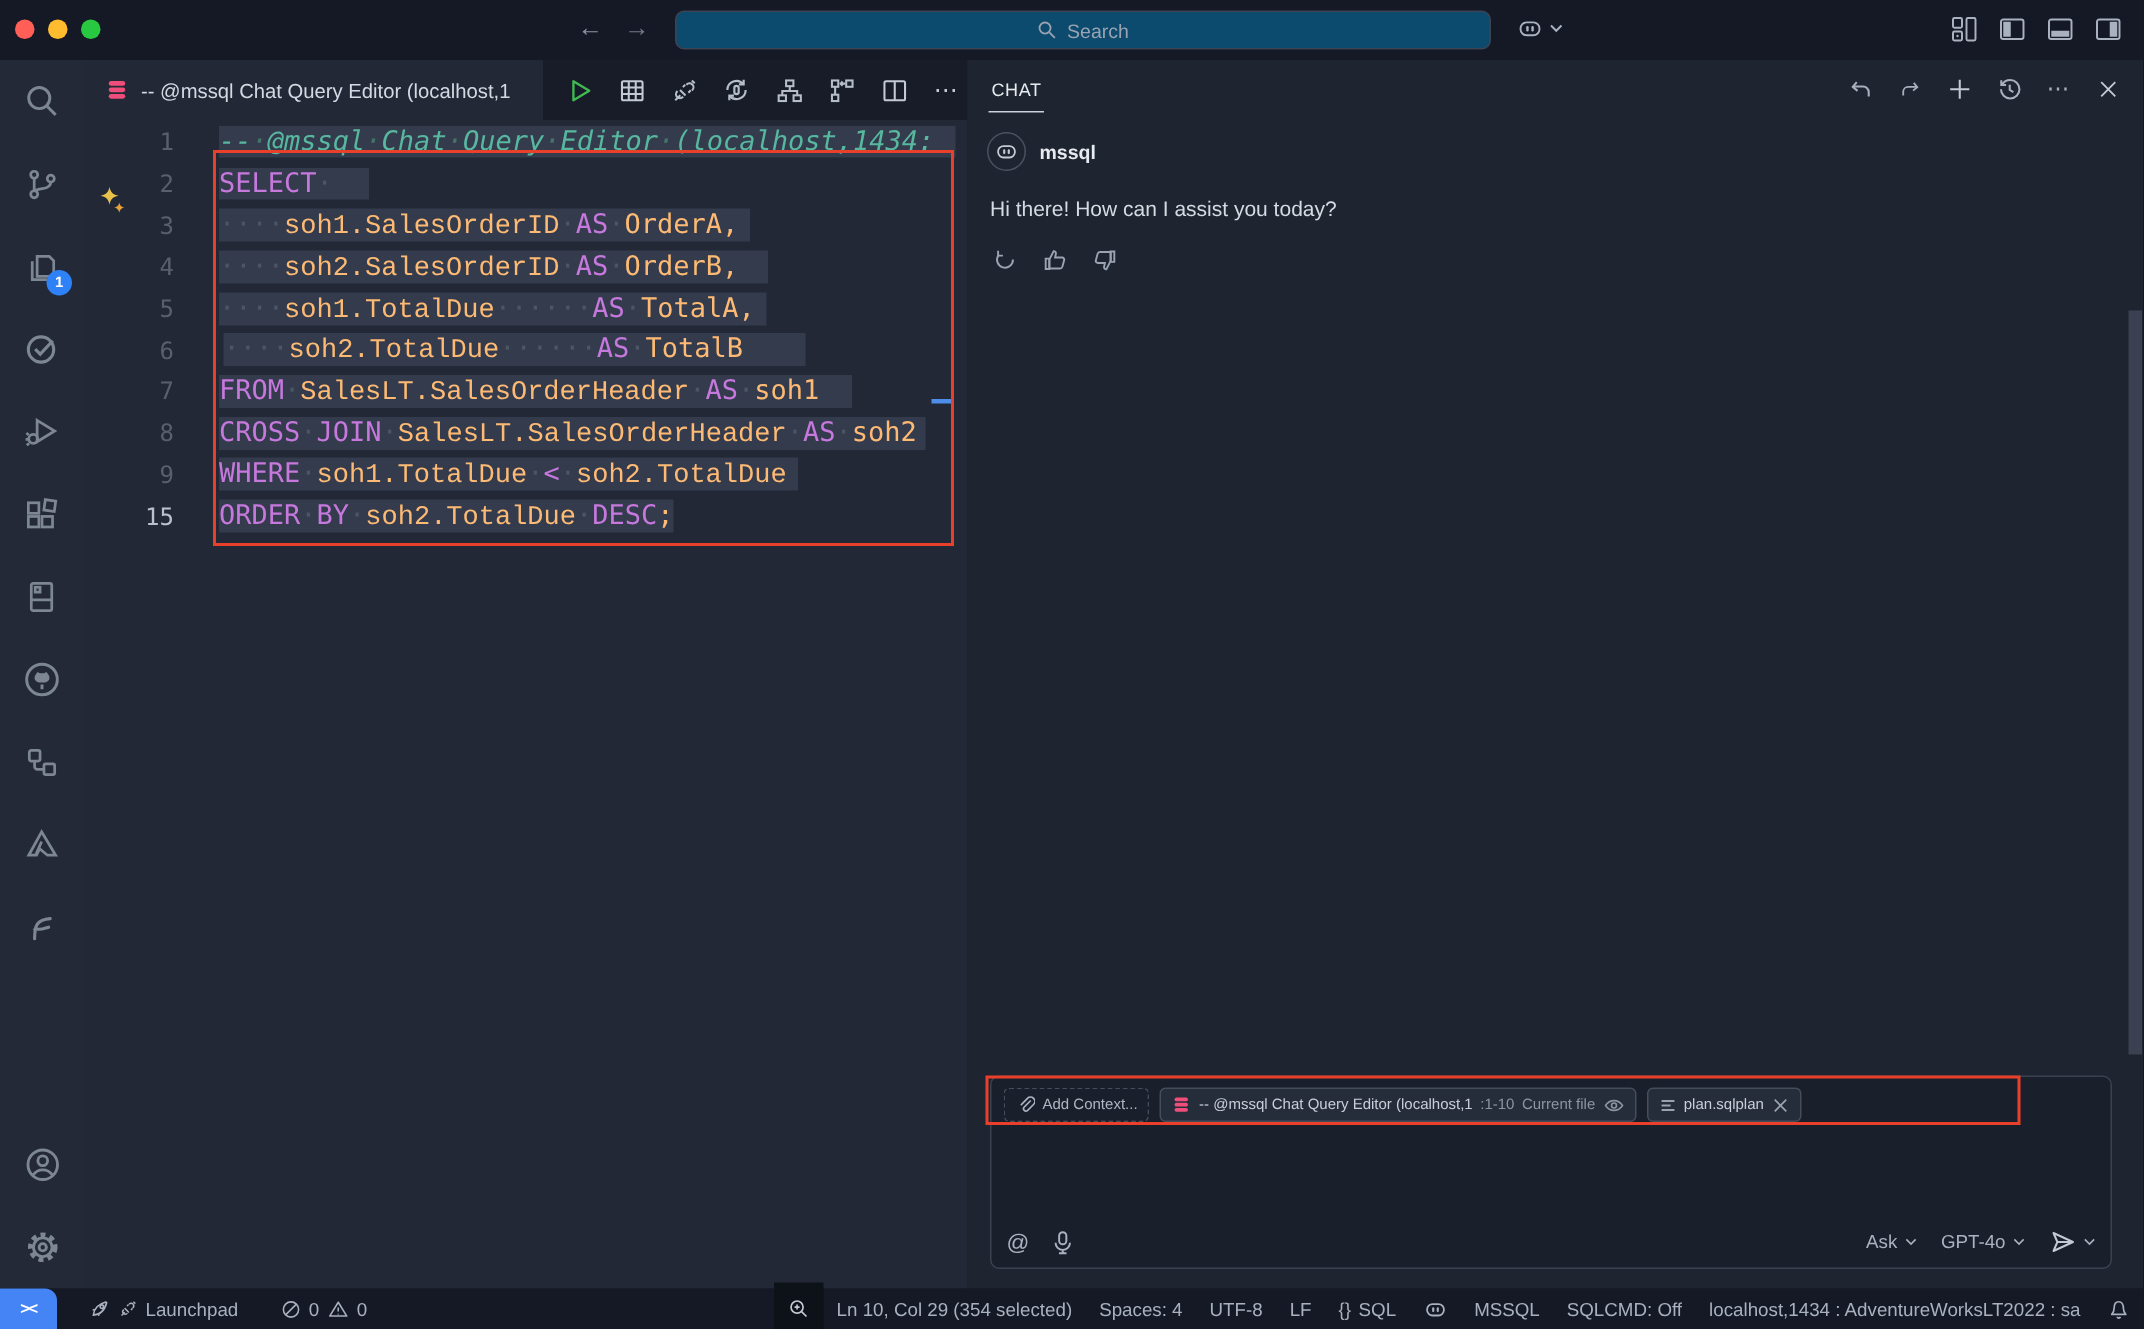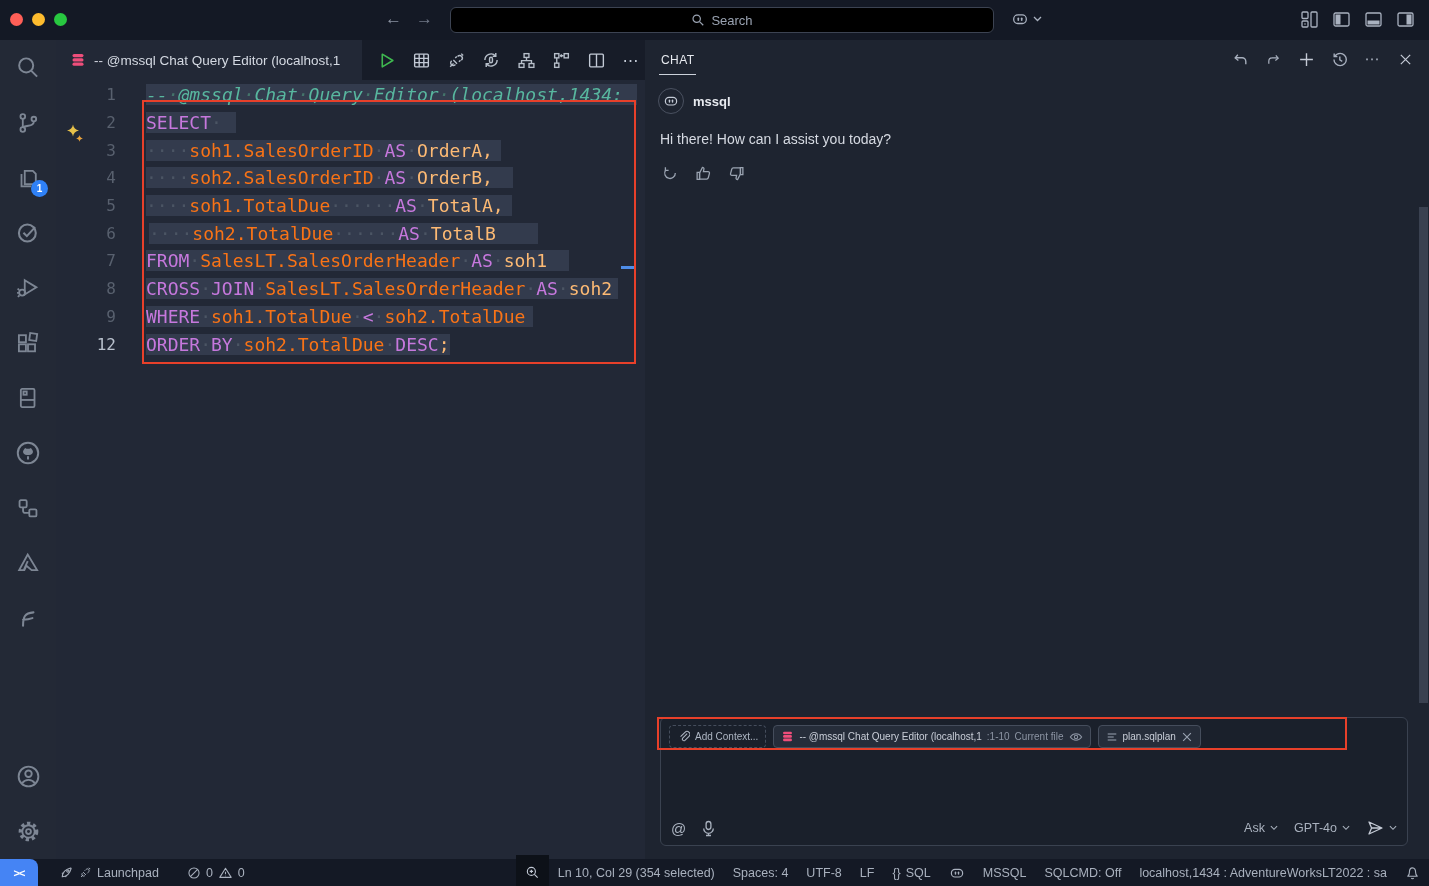--- a/index.html
+++ b/index.html
@@ -8,21 +8,21 @@
          font-family:"Liberation Sans", sans-serif; color:#c7ccd6; background:#151a24; }
   svg { display:block; }
 
   
   .titlebar { position:absolute; left:0; top:0; width:1429px; height:40px; background:#141925;
               display:flex; align-items:center; }
   .lights { position:absolute; left:10px; top:13px; display:flex; gap:9px; }
   .light { width:13px; height:13px; border-radius:50%; }
   .nav-arrows { position:absolute; left:385px; top:9px; display:flex; gap:14px; font-size:17px; color:#8b93a2; }
   .nav-arrows .fwd { color:#707888; }
-  .searchbox { position:absolute; left:450px; top:7px; width:544px; height:26px; background:#000000;
+  .searchbox { position:absolute; left:450px; top:7px; width:544px; height:26px; background:#0c4a6e;
                border:1px solid #3c4352; border-radius:6px; display:flex; align-items:center; justify-content:center;
                gap:6px; color:#9aa3b2; font-size:13px; }
   .tb-copilot { position:absolute; left:1011px; top:10px; display:flex; align-items:center; gap:4px; color:#aab2c0; }
   .tb-right { position:absolute; right:14px; top:10px; display:flex; gap:13px; }
   .tb-right .ic { width:19px; height:19px; }
 
   
   .activitybar { position:absolute; left:0; top:40px; width:56px; bottom:27px; background:#232936;
                  display:flex; flex-direction:column; align-items:center; }
   .ab-item { position:relative; width:56px; height:55px; display:flex; align-items:center; justify-content:center; cursor:pointer; }
@@ -40,21 +40,21 @@
   .ed-actions { display:flex; align-items:center; gap:7px; padding-left:10px; }
   .ed-actions .abtn { width:28px; height:28px; display:flex; align-items:center; justify-content:center; border-radius:4px; }
 
   .code-area { position:absolute; left:0; top:40px; width:581px; bottom:0; overflow:hidden;
                font-family:"DejaVu Sans Mono", monospace; font-size:18px; padding-top:1px; }
   .cl { display:flex; height:27.7px; align-items:center; white-space:pre; }
   .ln { width:60px; text-align:right; padding-right:0; color:#58606e; font-size:16px; flex:none; }
   .ct { margin-left:30px; }
   .ln.act { color:#b9c1cd; }
   .sel { background:#333b4d; }
-  .kw { color:#c678dd; } .id { color:#f97316; } .pl { color:#fdba74; }
+  .kw { color:#c678dd; } .id { color:#fdba74;font-family:Liberation Mono, monospace; } .pl { color:#fdba74; }
   .ws { color:#4b5564; } .cm { color:#58b79f; font-style:italic; } .cmw { color:#44746a; font-style:italic; }
   .sparkle { position:absolute; left:8px; top:43px; }
 
   
   .chat { position:absolute; left:645px; top:40px; right:0; bottom:27px; background:#1e2430; }
   .chat-header { position:absolute; left:0; top:0; right:0; height:38px; display:flex; align-items:center; padding:0 14px; }
   .chat-tab { font-size:12px; letter-spacing:.4px; color:#e7eaef; padding:9px 2px 7px; border-bottom:1.5px solid #ccd2db; }
   .chat-actions { margin-left:auto; display:flex; gap:13px; align-items:center; color:#a8b0be; }
   .chat-actions .cbtn { width:20px; height:20px; display:flex; align-items:center; justify-content:center; }
   .msg { position:absolute; left:13px; top:48px; right:24px; }
@@ -301,29 +301,29 @@
       </div>
     </div>
 
     <div class="code-area">
       <svg class="sparkle" width="22" height="22" viewBox="0 0 22 22" fill="#e7c14a">
           <path d="M9 1.5c.5 3.4 2.6 5.5 6 6-3.4.5-5.5 2.6-6 6-.5-3.4-2.6-5.5-6-6 3.4-.5 5.5-2.6 6-6z"></path>
           <path d="M15.5 12c.3 1.9 1.5 3.1 3.4 3.4-1.9.3-3.1 1.5-3.4 3.4-.3-1.9-1.5-3.1-3.4-3.4 1.9-.3 3.1-1.5 3.4-3.4z" fill="#e8a23c"></path>
         </svg>
       <div id="code-lines">
           <div class="cl"><span class="ln">1</span><span class="ct sel" style="padding-right: 220px;"><span class="cm">--</span><span class="cmw">·</span><span class="cm">@mssql</span><span class="cmw">·</span><span class="cm">Chat</span><span class="cmw">·</span><span class="cm">Query</span><span class="cmw">·</span><span class="cm">Editor</span><span class="cmw">·</span><span class="cm">(localhost,1434:</span></span></div>
-          <div class="cl"><span class="ln">2</span><span class="ct sel" style="padding-right: 14px;"><span class="kw">SELECT</span><span class="ws">·</span></span></div>
+          <div class="cl"><span class="ln">2</span><span class="ct sel" style="padding-right: 24px;"><span class="kw">SELECT</span><span class="ws">·</span></span></div>
           <div class="cl"><span class="ln">3</span><span class="ct sel" style="padding-right: 8px;"><span class="ws">····</span><span class="id">soh1.SalesOrderID</span><span class="ws">·</span><span class="kw">AS</span><span class="ws">·</span><span class="pl">OrderA,</span></span></div>
           <div class="cl"><span class="ln">4</span><span class="ct sel" style="padding-right: 20px;"><span class="ws">····</span><span class="id">soh2.SalesOrderID</span><span class="ws">·</span><span class="kw">AS</span><span class="ws">·</span><span class="pl">OrderB,</span></span></div>
           <div class="cl"><span class="ln">5</span><span class="ct sel" style="padding-right: 8px;"><span class="ws">····</span><span class="id">soh1.TotalDue</span><span class="ws">······</span><span class="kw">AS</span><span class="ws">·</span><span class="pl">TotalA,</span></span></div>
           <div class="cl"><span class="ln">6</span><span class="ct sel" style="padding-right: 42px; margin-left: 33px;"><span class="ws">····</span><span class="id">soh2.TotalDue</span><span class="ws">······</span><span class="kw">AS</span><span class="ws">·</span><span class="pl">TotalB</span></span></div>
           <div class="cl"><span class="ln">7</span><span class="ct sel" style="padding-right: 22px;"><span class="kw">FROM</span><span class="ws">·</span><span class="id">SalesLT.SalesOrderHeader</span><span class="ws">·</span><span class="kw">AS</span><span class="ws">·</span><span class="pl">soh1</span></span></div>
           <div class="cl"><span class="ln">8</span><span class="ct sel" style="padding-right: 6px;"><span class="kw">CROSS</span><span class="ws">·</span><span class="kw">JOIN</span><span class="ws">·</span><span class="id">SalesLT.SalesOrderHeader</span><span class="ws">·</span><span class="kw">AS</span><span class="ws">·</span><span class="pl">soh2</span></span></div>
           <div class="cl"><span class="ln">9</span><span class="ct sel" style="padding-right: 8px;"><span class="kw">WHERE</span><span class="ws">·</span><span class="id">soh1.TotalDue</span><span class="ws">·</span><span class="kw">&lt;</span><span class="ws">·</span><span class="id">soh2.TotalDue</span></span></div>
-          <div class="cl"><span class="ln act">12</span><span class="ct sel" style="padding-right: 0px;"><span class="kw">ORDER</span><span class="ws">·</span><span class="kw">BY</span><span class="ws">·</span><span class="id">soh2.TotalDue</span><span class="ws">·</span><span class="kw">DESC</span><span class="pl">;</span></span></div>
+          <div class="cl"><span class="ln act">15</span><span class="ct sel" style="padding-right: 0px;"><span class="kw">ORDER</span><span class="ws">·</span><span class="kw">BY</span><span class="ws">·</span><span class="id">soh2.TotalDue</span><span class="ws">·</span><span class="kw">DESC</span><span class="pl">;</span></span></div>
         </div>
     </div>
   </div>
 
   <div class="chat">
     <div class="chat-header">
       <span class="chat-tab">CHAT</span>
       <div class="chat-actions">
         <div class="cbtn">
           <svg width="17" height="17" viewBox="0 0 16 16" fill="none" stroke="#a8b0be" stroke-width="1.3">

